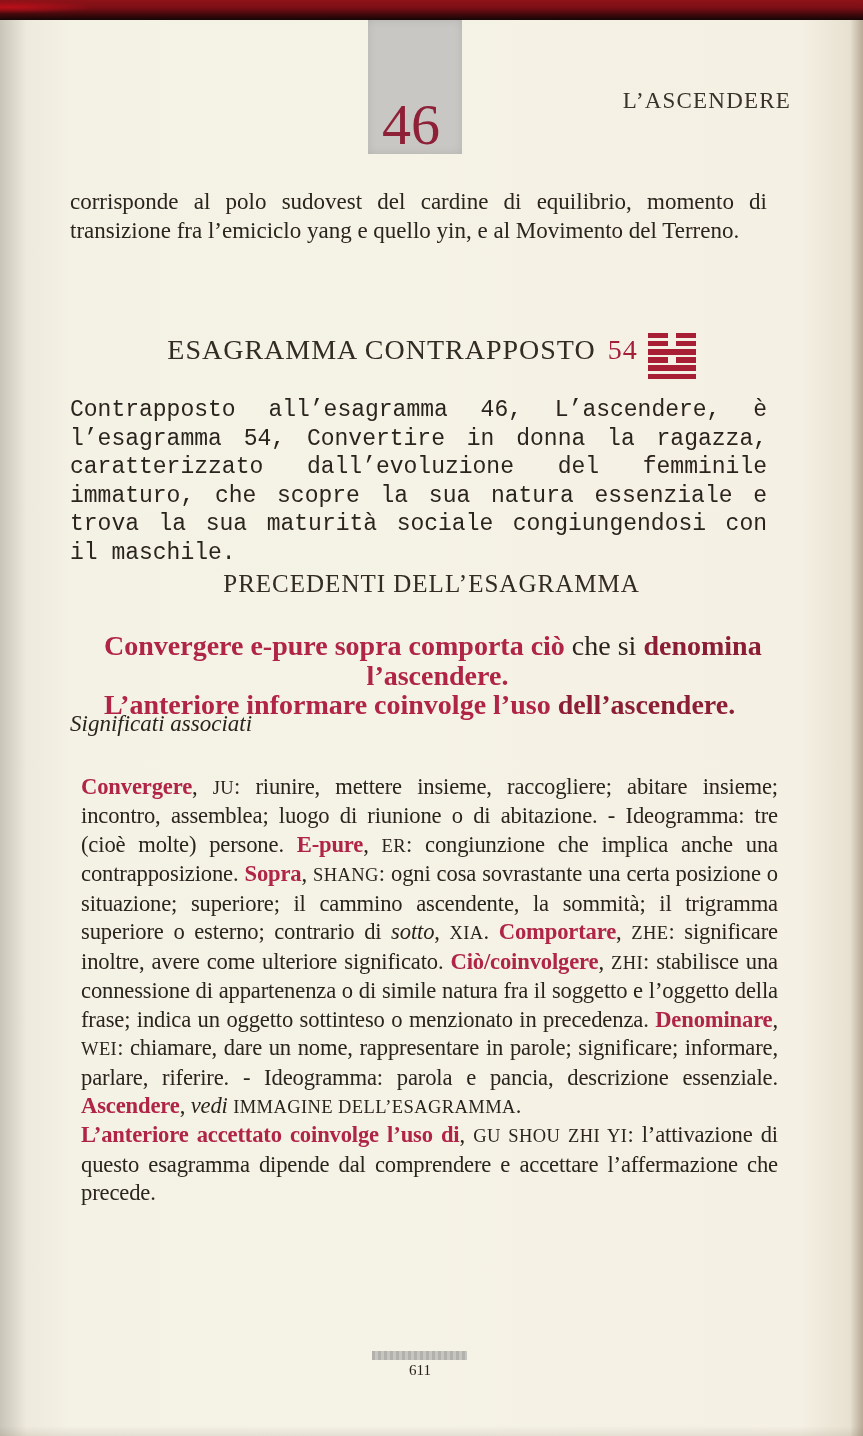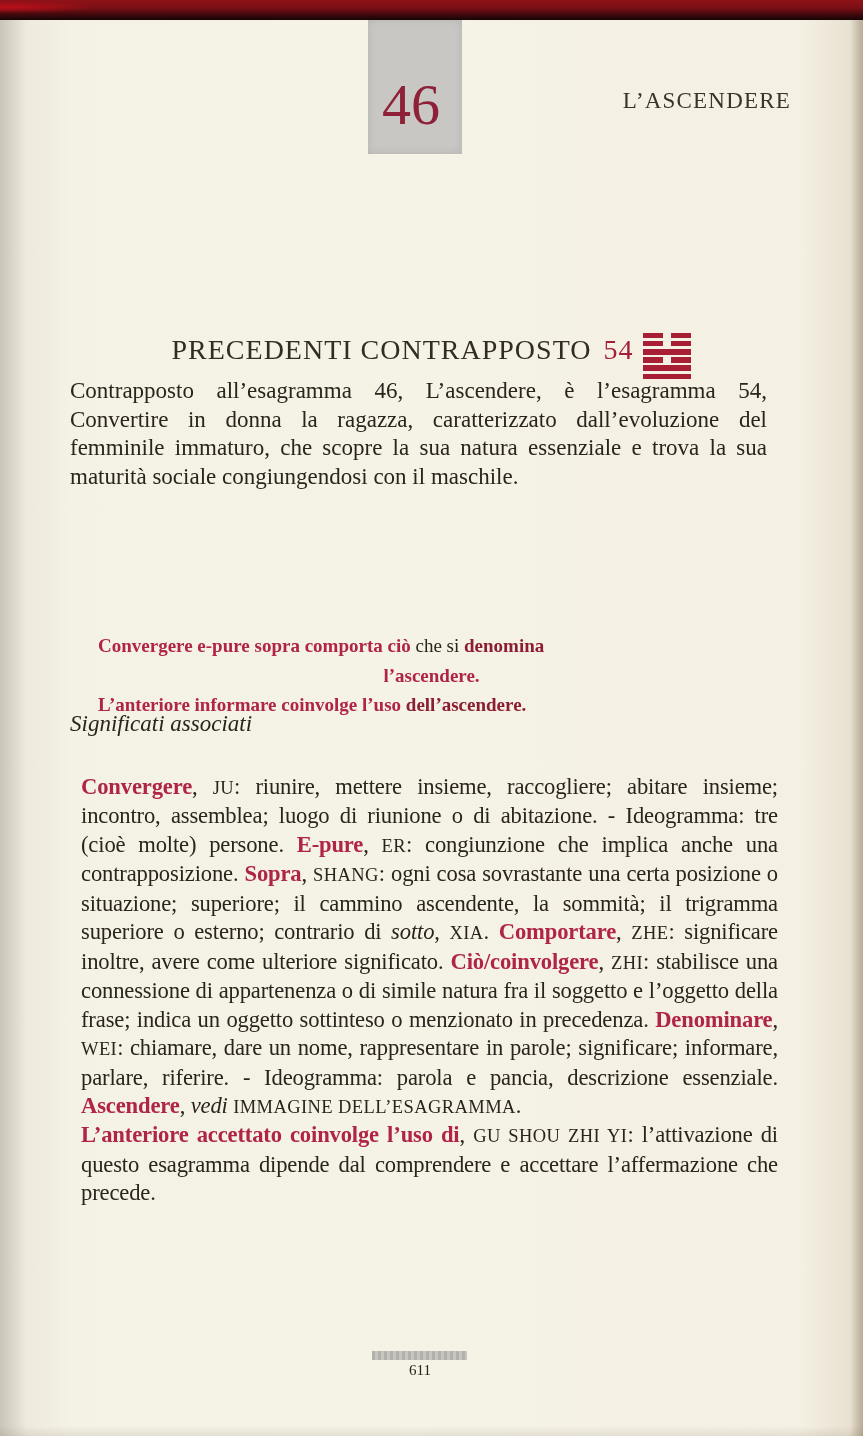--- a/index.html
+++ b/index.html
@@ -31,56 +31,56 @@
   .edge-bottom{position:absolute;left:0;right:0;bottom:0;height:10px;
     background:linear-gradient(to bottom, rgba(80,60,40,0), rgba(80,60,40,.10));}
 
   
   .chapter-box{
     position:absolute;left:368px;top:20px;width:94px;height:134px;
     background:#c9c7c3;box-shadow:inset 0 0 8px rgba(0,0,0,.10);
     display:flex;align-items:flex-end;justify-content:center;
   }
   .chapter-number{
-    font-size:58px;line-height:1;color:#8e2138;padding-bottom:20px;
+    font-size:58px;line-height:1;color:#8e2138;padding-bottom:0;
     transform:translateX(-4px);
   }
 
   .running-head{
     position:absolute;top:88px;right:72px;
     font-size:23px;letter-spacing:1.2px;color:#3a332b;
   }
 
   .para{
     position:absolute;left:70px;width:697px;
     text-align:justify;font-size:23px;line-height:28.6px;color:#2b241e;
   }
   #intro-para{top:188px;}
-  #contra-para{top:377px;}
+  #contra-para{top:396px;font-family:Liberation Mono, monospace;}
 
   .section-heading{
     position:absolute;left:0;width:863px;text-align:center;
     color:#332c24;white-space:nowrap;
   }
   #h-contra{top:330px;font-size:28px;letter-spacing:1px;}
   #h-contra .num{color:#a32038;margin-left:12px;}
   #h-prec{top:570px;font-size:25px;letter-spacing:1px;}
 
   
   .hexagram{
     display:inline-block;width:48px;vertical-align:-4px;margin-left:10px;
   }
   .hx-row{height:5.6px;margin:2.6px 0;background:#a81f35;}
   .hx-row.hx-broken{background:none;display:flex;justify-content:space-between;}
   .hx-row.hx-broken span{display:block;width:20px;height:5.6px;background:#a81f35;}
 
   
   .verse{
-    position:absolute;left:98px;top:631px;width:667px;
-    font-size:19px;line-height:29.5px;
+    position:absolute;left:104px;top:631px;width:667px;
+    font-size:28px;line-height:29.5px;
   }
   .verse-line{font-weight:bold;}
   .verse-line.align-right{text-align:center;}
 
   .seg-red-bold{color:#b02446;font-weight:bold;}
   .seg-darkred-bold{color:#8c1e33;font-weight:bold;}
   .seg-plain{color:#2b241e;font-weight:normal;}
   .seg-italic{color:#2b241e;font-style:italic;}
   .seg-caps{color:#2b241e;font-size:0.82em;letter-spacing:.4px;}
 
@@ -113,36 +113,38 @@
   <div class="edge-left"></div>
   <div class="edge-right"></div>
   <div class="edge-bottom"></div>
 
   <div class="chapter-box">
     <span class="chapter-number">46</span>
   </div>
 
   <div class="running-head">L’ASCENDERE</div>
 
+  <div class="para" id="intro-para">corrisponde al polo sudovest del cardine di equilibrio, momento di transizione fra l’emiciclo yang e quello yin, e al Movimento del Terreno.</div>
 
   <div class="section-heading" id="h-contra">
-    <span>PRECEDENTI CONTRAPPOSTO</span><span class="num">54</span><span class="hexagram"><div class="hx-row hx-broken">
+    <span>ESAGRAMMA CONTRAPPOSTO</span><span class="num">54</span><span class="hexagram"><div class="hx-row hx-broken">
           <span></span>
           <span></span>
         </div><div class="hx-row hx-broken">
           <span></span>
           <span></span>
         </div><div class="hx-row hx-solid"></div><div class="hx-row hx-broken">
           <span></span>
           <span></span>
         </div><div class="hx-row hx-solid"></div><div class="hx-row hx-solid"></div></span>
   </div>
 
   <div class="para" id="contra-para">Contrapposto all’esagramma 46, L’ascendere, è l’esagramma 54, Convertire in donna la ragazza, caratterizzato dall’evoluzione del femminile immaturo, che scopre la sua natura essenziale e trova la sua maturità sociale congiungendosi con il maschile.</div>
 
+  <div class="section-heading" id="h-prec">PRECEDENTI DELL’ESAGRAMMA</div>
 
   <div class="verse">
       <div class="verse-line align-left"><span class="seg-red-bold">Convergere e-pure sopra comporta ciò</span><span class="seg-plain"> che si </span><span class="seg-darkred-bold">denomina</span></div>
       <div class="verse-line align-right"><span class="seg-red-bold">l’ascendere.</span></div>
       <div class="verse-line align-left"><span class="seg-red-bold">L’anteriore informare coinvolge l’uso</span><span class="seg-plain"> </span><span class="seg-darkred-bold">dell’ascendere.</span></div>
     </div>
 
   <div class="subheading">Significati associati</div>
 
   <div class="body-text"><span class="seg-red-bold">Convergere</span><span class="seg-plain">, </span><span class="seg-caps">JU</span><span class="seg-plain">: riunire, mettere insieme, raccogliere; abitare insieme; incontro, assemblea; luogo di riunione o di abitazione. - Ideogramma: tre (cioè molte) persone. </span><span class="seg-red-bold">E-pure</span><span class="seg-plain">, </span><span class="seg-caps">ER</span><span class="seg-plain">: congiunzione che implica anche una contrapposizione. </span><span class="seg-red-bold">Sopra</span><span class="seg-plain">, </span><span class="seg-caps">SHANG</span><span class="seg-plain">: ogni cosa sovrastante una certa posizione o situazione; superiore; il cammino ascendente, la sommità; il trigramma superiore o esterno; contrario di </span><span class="seg-italic">sotto</span><span class="seg-plain">, </span><span class="seg-caps">XIA</span><span class="seg-plain">. </span><span class="seg-red-bold">Comportare</span><span class="seg-plain">, </span><span class="seg-caps">ZHE</span><span class="seg-plain">: significare inoltre, avere come ulteriore significato. </span><span class="seg-red-bold">Ciò/coinvolgere</span><span class="seg-plain">, </span><span class="seg-caps">ZHI</span><span class="seg-plain">: stabilisce una connessione di appartenenza o di simile natura fra il soggetto e l’oggetto della frase; indica un oggetto sottinteso o menzionato in precedenza. </span><span class="seg-red-bold">Denominare</span><span class="seg-plain">, </span><span class="seg-caps">WEI</span><span class="seg-plain">: chiamare, dare un nome, rappresentare in parole; significare; informare, parlare, riferire. - Ideogramma: parola e pancia, descrizione essenziale. </span><span class="seg-red-bold">Ascendere</span><span class="seg-plain">, </span><span class="seg-italic">vedi</span><span class="seg-plain"> </span><span class="seg-caps">IMMAGINE DELL’ESAGRAMMA</span><span class="seg-plain">.</span><br><span class="seg-red-bold">L’anteriore accettato coinvolge l’uso di</span><span class="seg-plain">, </span><span class="seg-caps">GU SHOU ZHI YI</span><span class="seg-plain">: l’attivazione di questo esagramma dipende dal comprendere e accettare l’affermazione che precede.</span></div>

